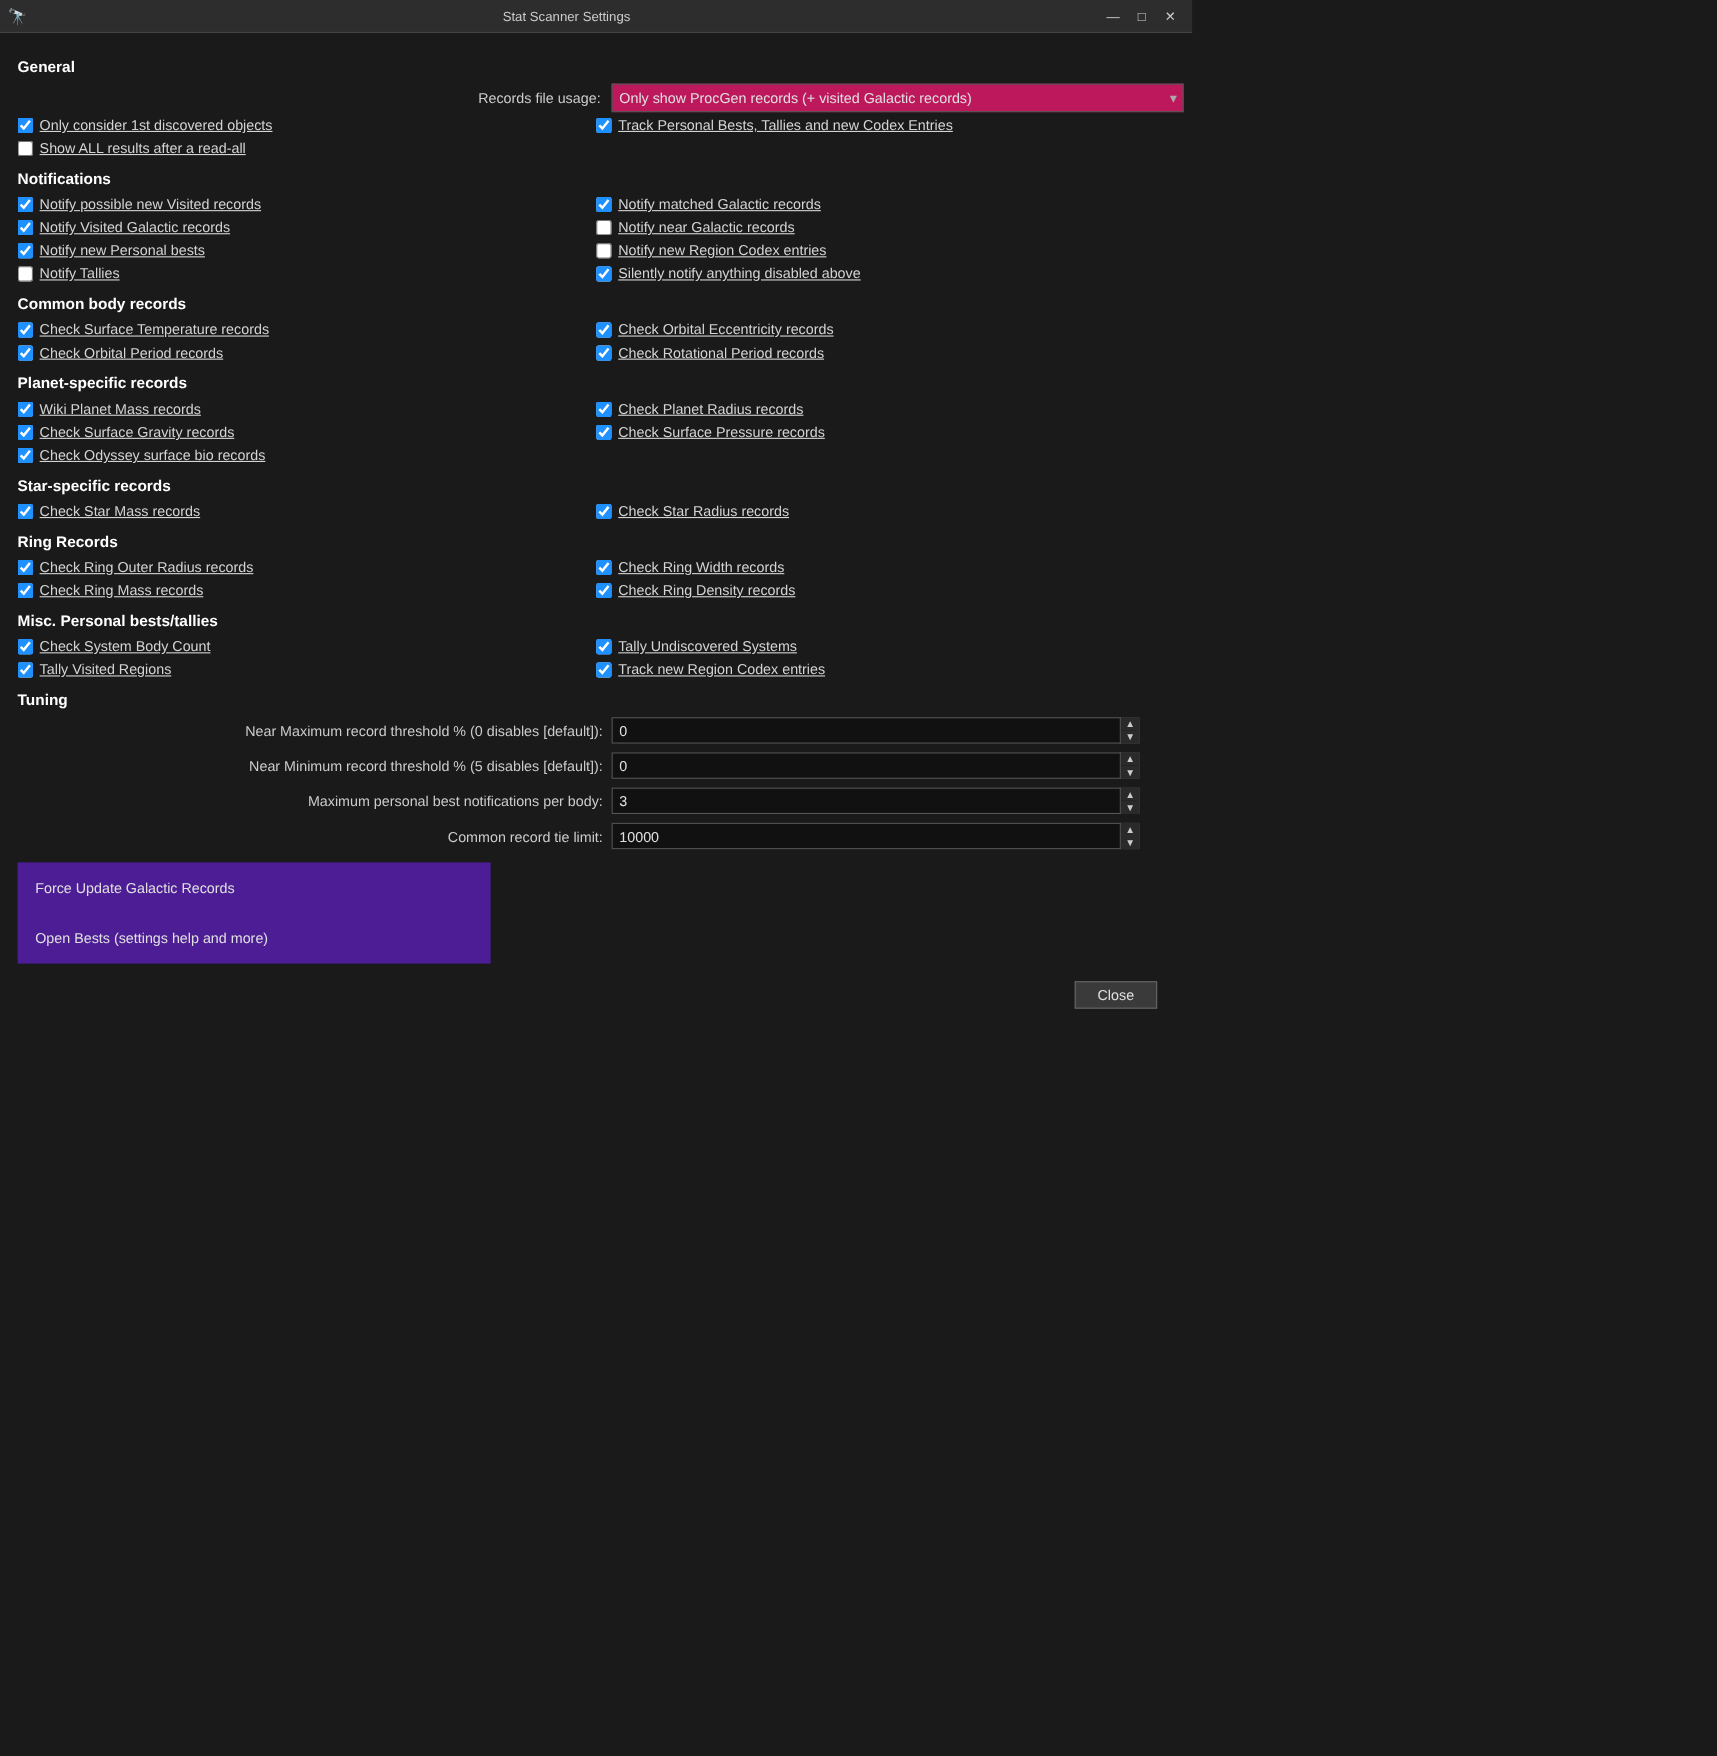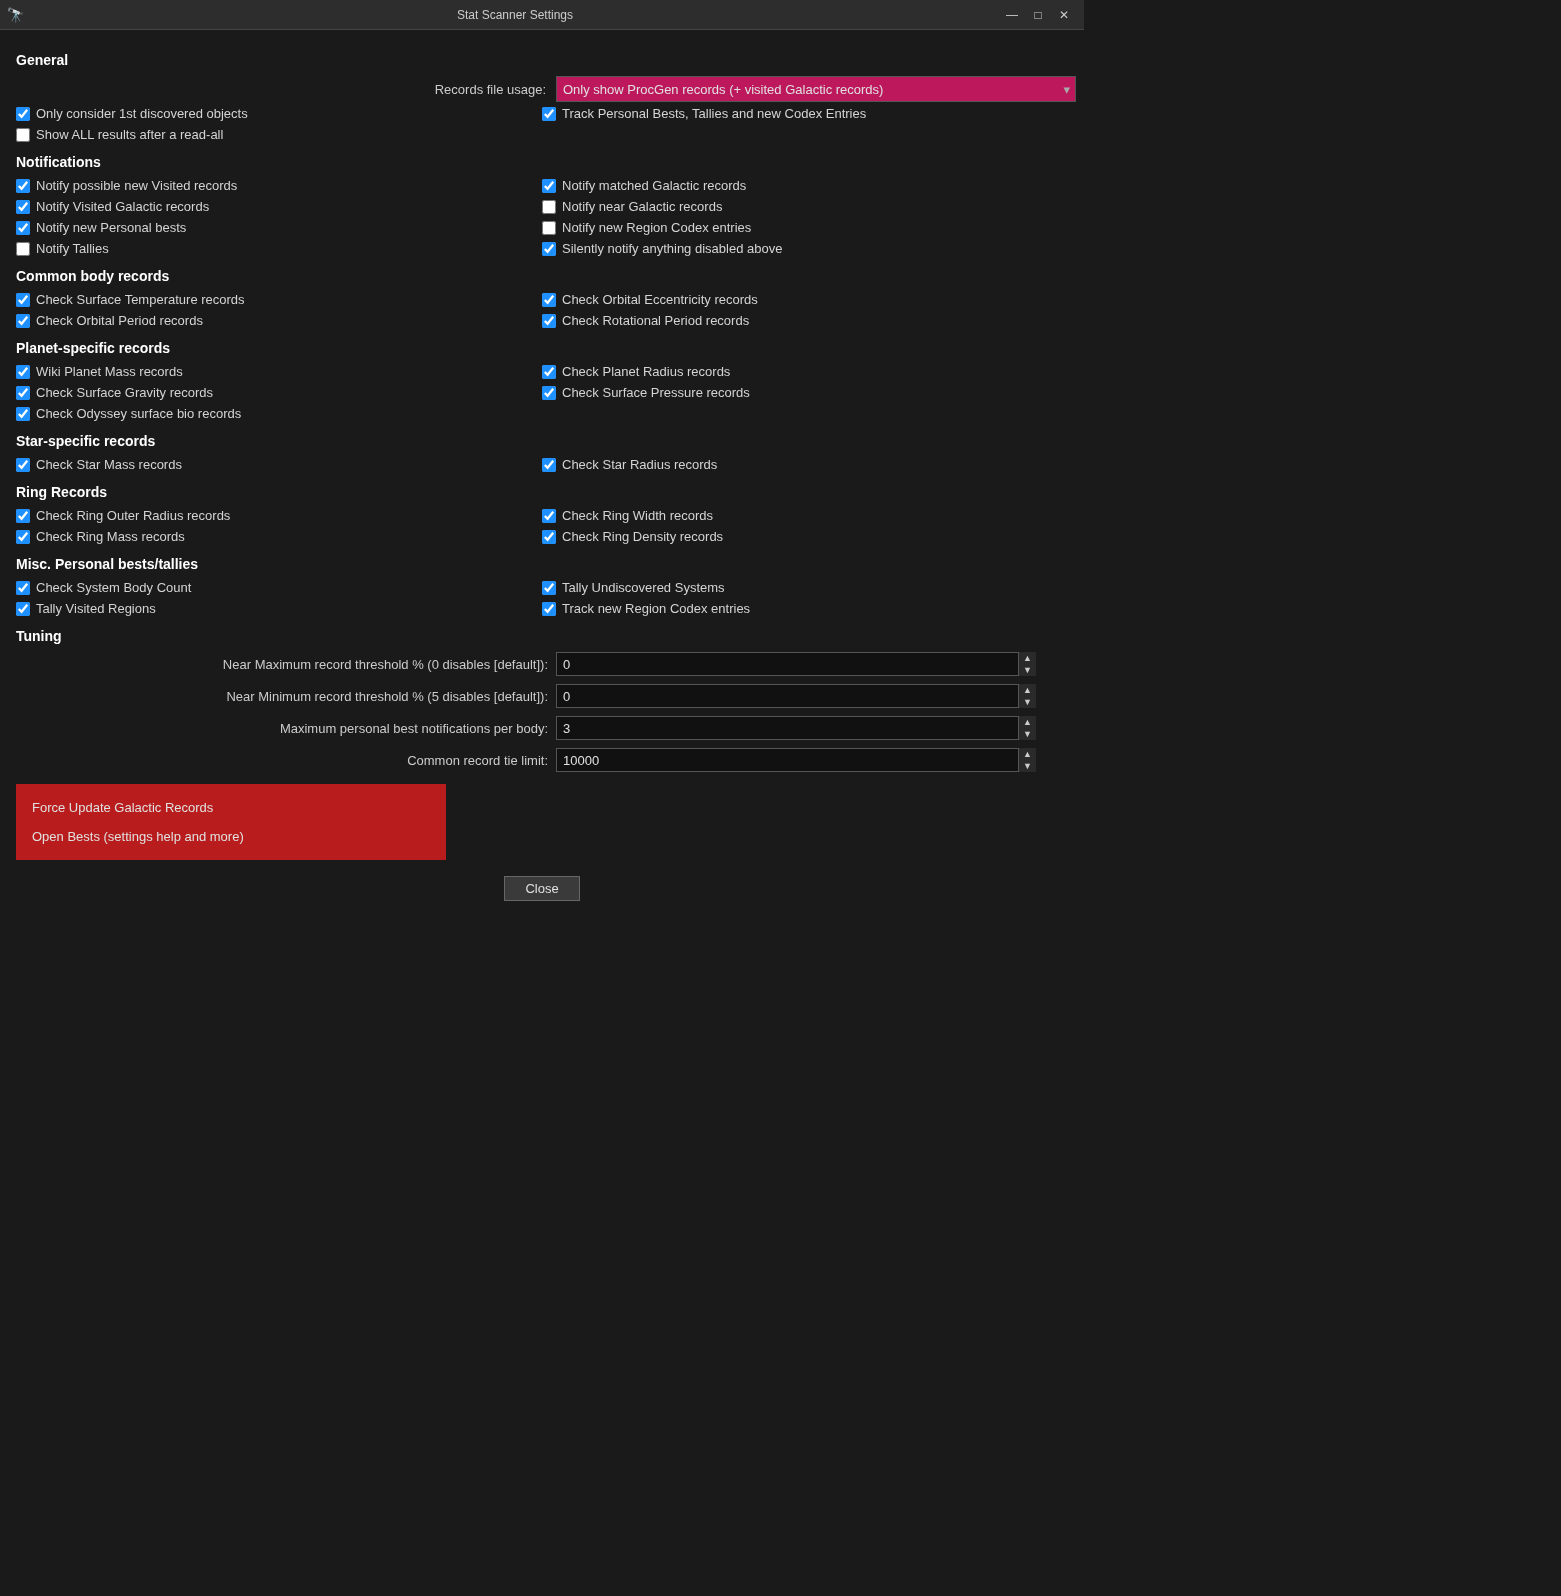--- a/index.html
+++ b/index.html
@@ -90,20 +90,21 @@
     input[type="checkbox"] {
       width: 14px;
       height: 14px;
       accent-color: #1e90ff;
       cursor: pointer;
       flex-shrink: 0;
     }
 
     .label-text {
       color: #d4d4d4;
+      text-decoration: underline;
     }
 
     .field-row {
       display: flex;
       align-items: center;
       margin-bottom: 8px;
     }
     .field-label {
       text-align: right;
       color: #ccc;
@@ -169,41 +170,41 @@
       right: 6px;
       color: #aaa;
       pointer-events: none;
     }
 
     .tuning-section {
       margin-top: 12px;
     }
 
     .action-buttons {
-      background: #b91c1c;
+      background: #4c1d95;
       padding: 12px 16px;
       margin-top: 12px;
       width: 430px;
       display: flex;
       flex-direction: column;
-      gap: 6px;
+      gap: 22px;
     }
     .action-btn {
       background: transparent;
       border: none;
       color: #e0e0e0;
       font-size: 13px;
       cursor: pointer;
       text-align: left;
       padding: 4px 0;
     }
 
     .bottom-bar {
       display: flex;
-      justify-content: center;
+      justify-content: flex-end;
       padding: 8px 16px;
       margin-top: 8px;
     }
     .close-btn {
       background: #3a3a3a;
       border: 1px solid #666;
       color: #e0e0e0;
       padding: 4px 20px;
       font-size: 13px;
       cursor: pointer;

